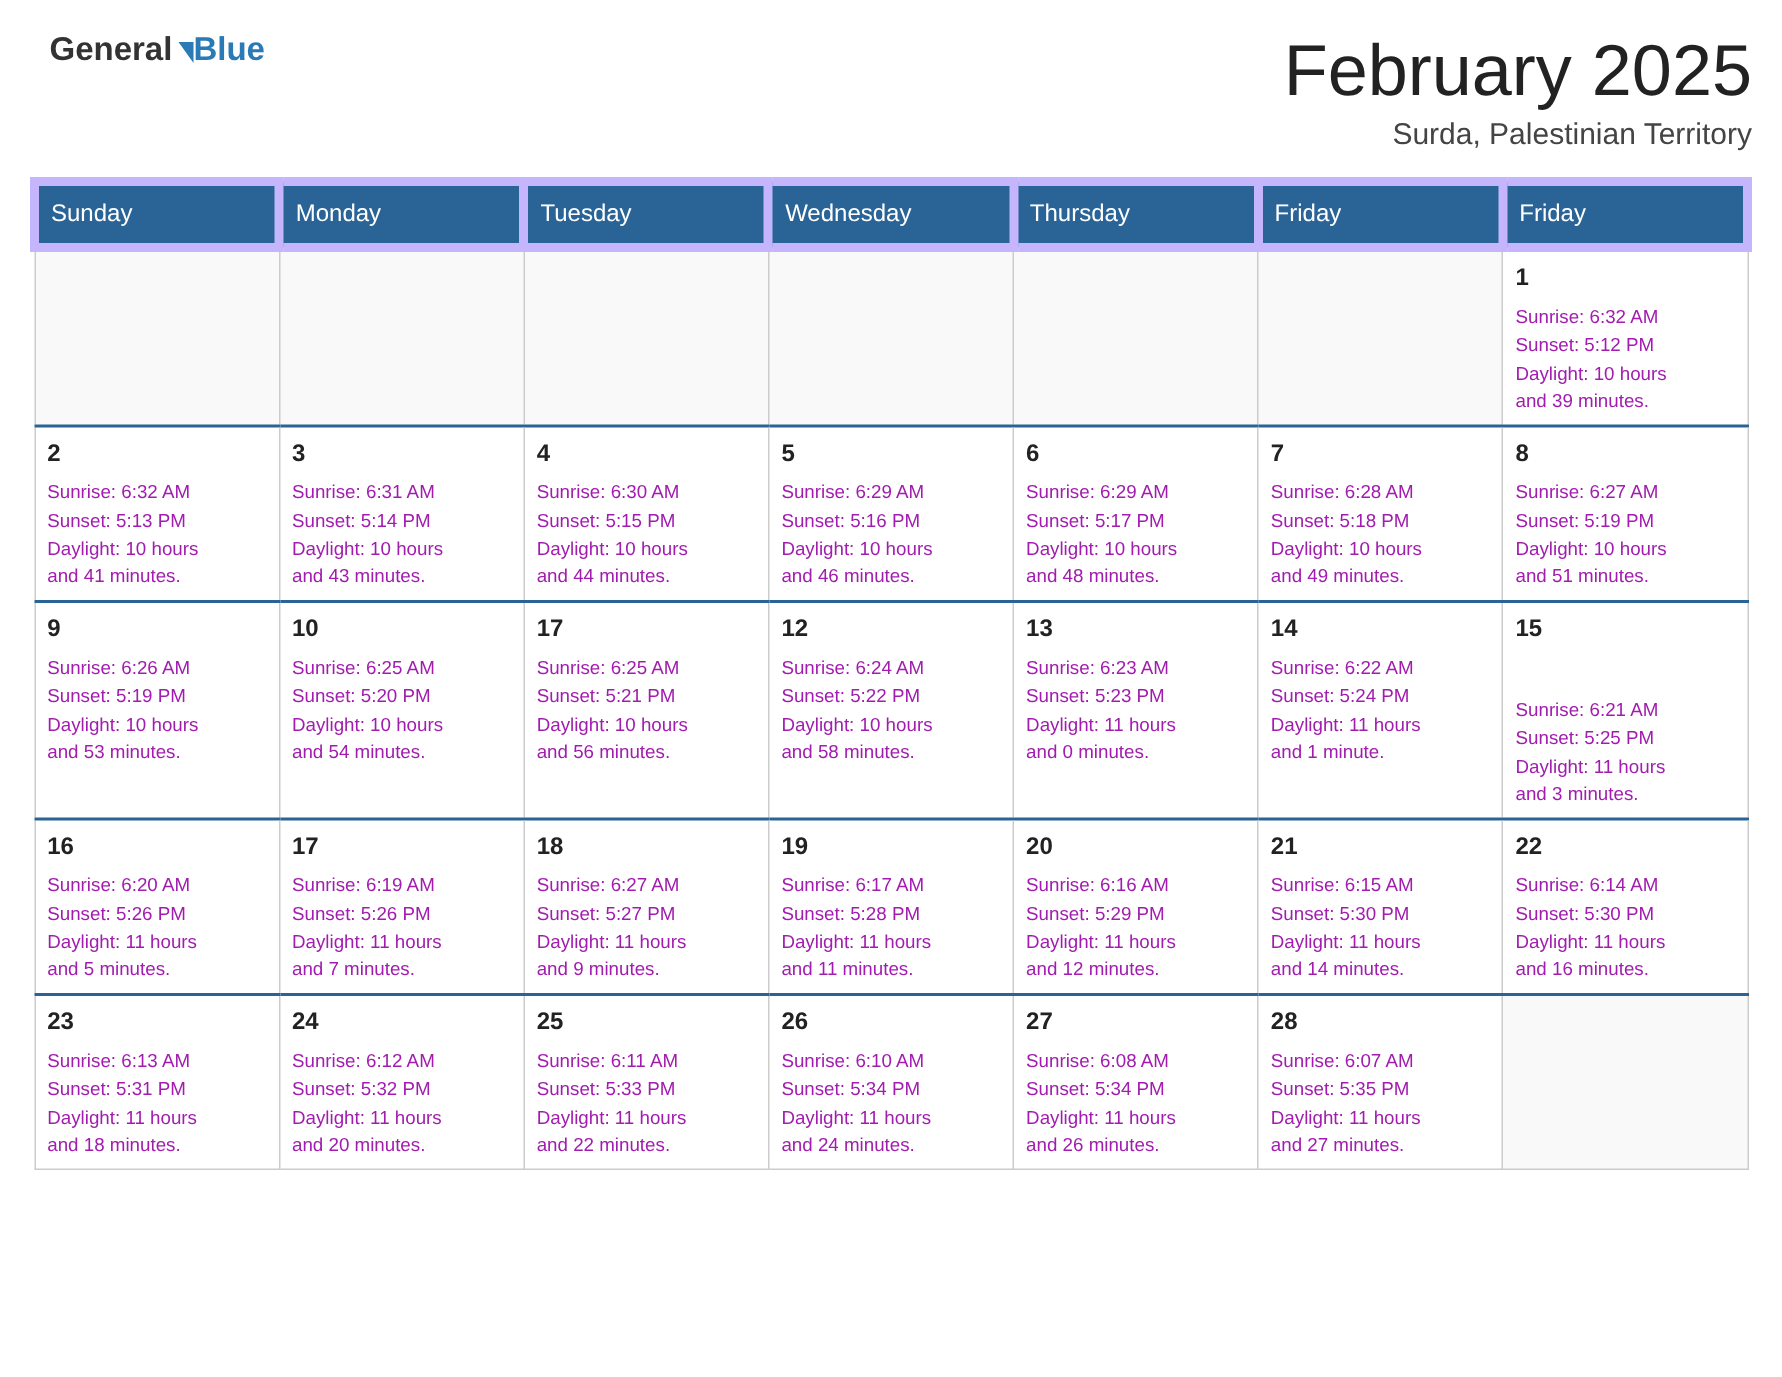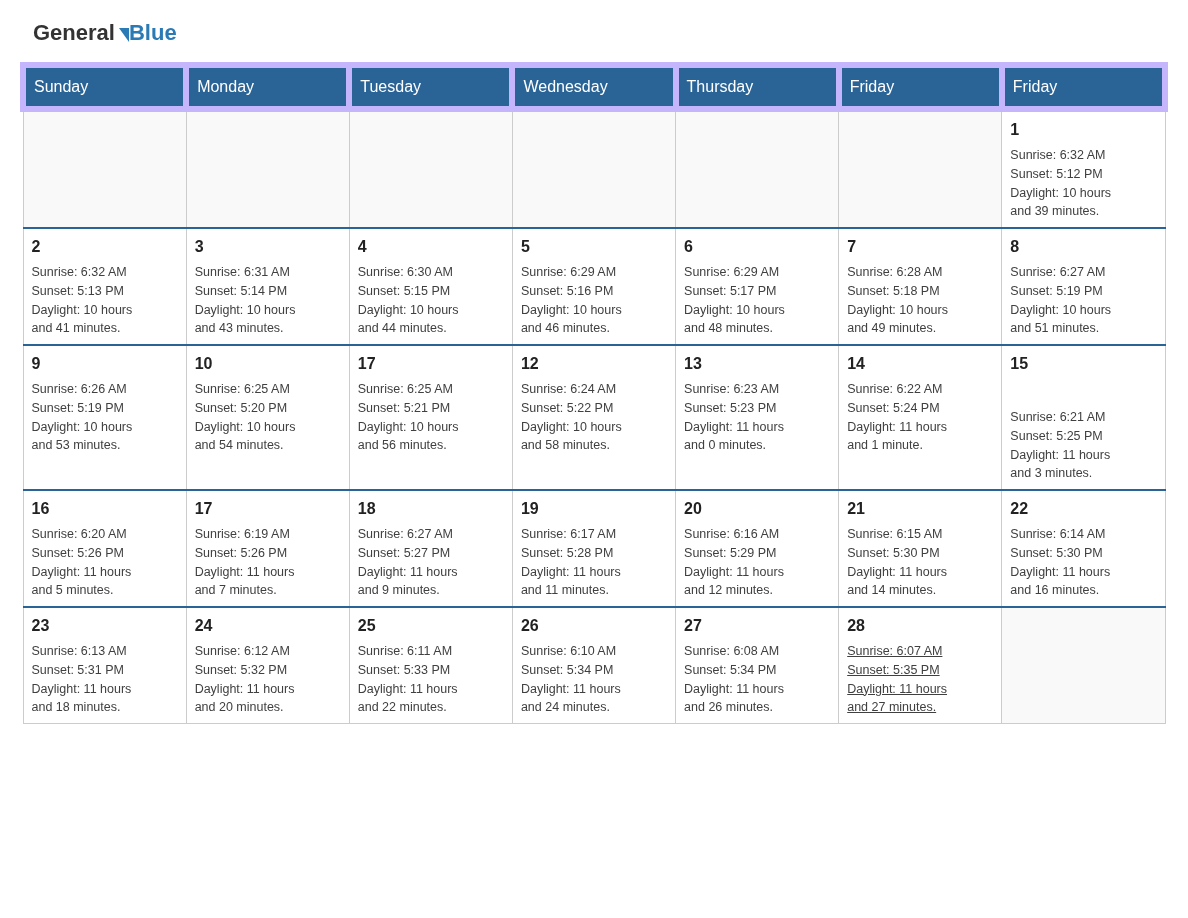--- a/index.html
+++ b/index.html
@@ -89,21 +89,21 @@
     }
     .day-number {
       font-size: 16px;
       font-weight: bold;
       color: #222;
       display: block;
       margin-bottom: 4px;
     }
     .day-info {
       font-size: 12.5px;
-      color: #404040;
+      color: #a21caf;
       line-height: 1.5;
     }
     .empty-cell {
       background: #f9f9f9;
     }
     .row-border td {
       border-top: 2px solid #2a6496;
     }
   </style>
 </head>
@@ -112,20 +112,24 @@
 <div class="header">
   <div class="logo-block">
     <div class="logo">
       <span class="logo-text-general">General</span>
       <span class="logo-arrow"></span>
     </div>
     <div class="logo-line2">
       <span class="logo-blue">Blue</span>
     </div>
   </div>
+  <div class="title-block">
+    <div class="calendar-title">February 2025</div>
+    <div class="calendar-subtitle">Surda, Palestinian Territory</div>
+  </div>
 </div>
 
 <table class="calendar-table">
   <thead>
     <tr>
     <th>Sunday</th>
         <th>Monday</th>
         <th>Tuesday</th>
         <th>Wednesday</th>
         <th>Thursday</th>
@@ -333,21 +337,21 @@
         </td>
         <td>
           <span class="day-number">27</span>
           <div class="day-info" style="white-space: pre-line;">Sunrise: 6:08 AM
 Sunset: 5:34 PM
 Daylight: 11 hours
 and 26 minutes.</div>
         </td>
         <td>
           <span class="day-number">28</span>
-          <div class="day-info" style="white-space: pre-line; text-decoration: underline;">Sunrise: 6:07 AM
+          <div class="day-info" style="white-space: pre-line;">Sunrise: 6:07 AM
 Sunset: 5:35 PM
 Daylight: 11 hours
 and 27 minutes.</div>
         </td>
         <td class="empty-cell"></td>
       </tr>
     </tbody>
 </table>
 
 </body></html>

